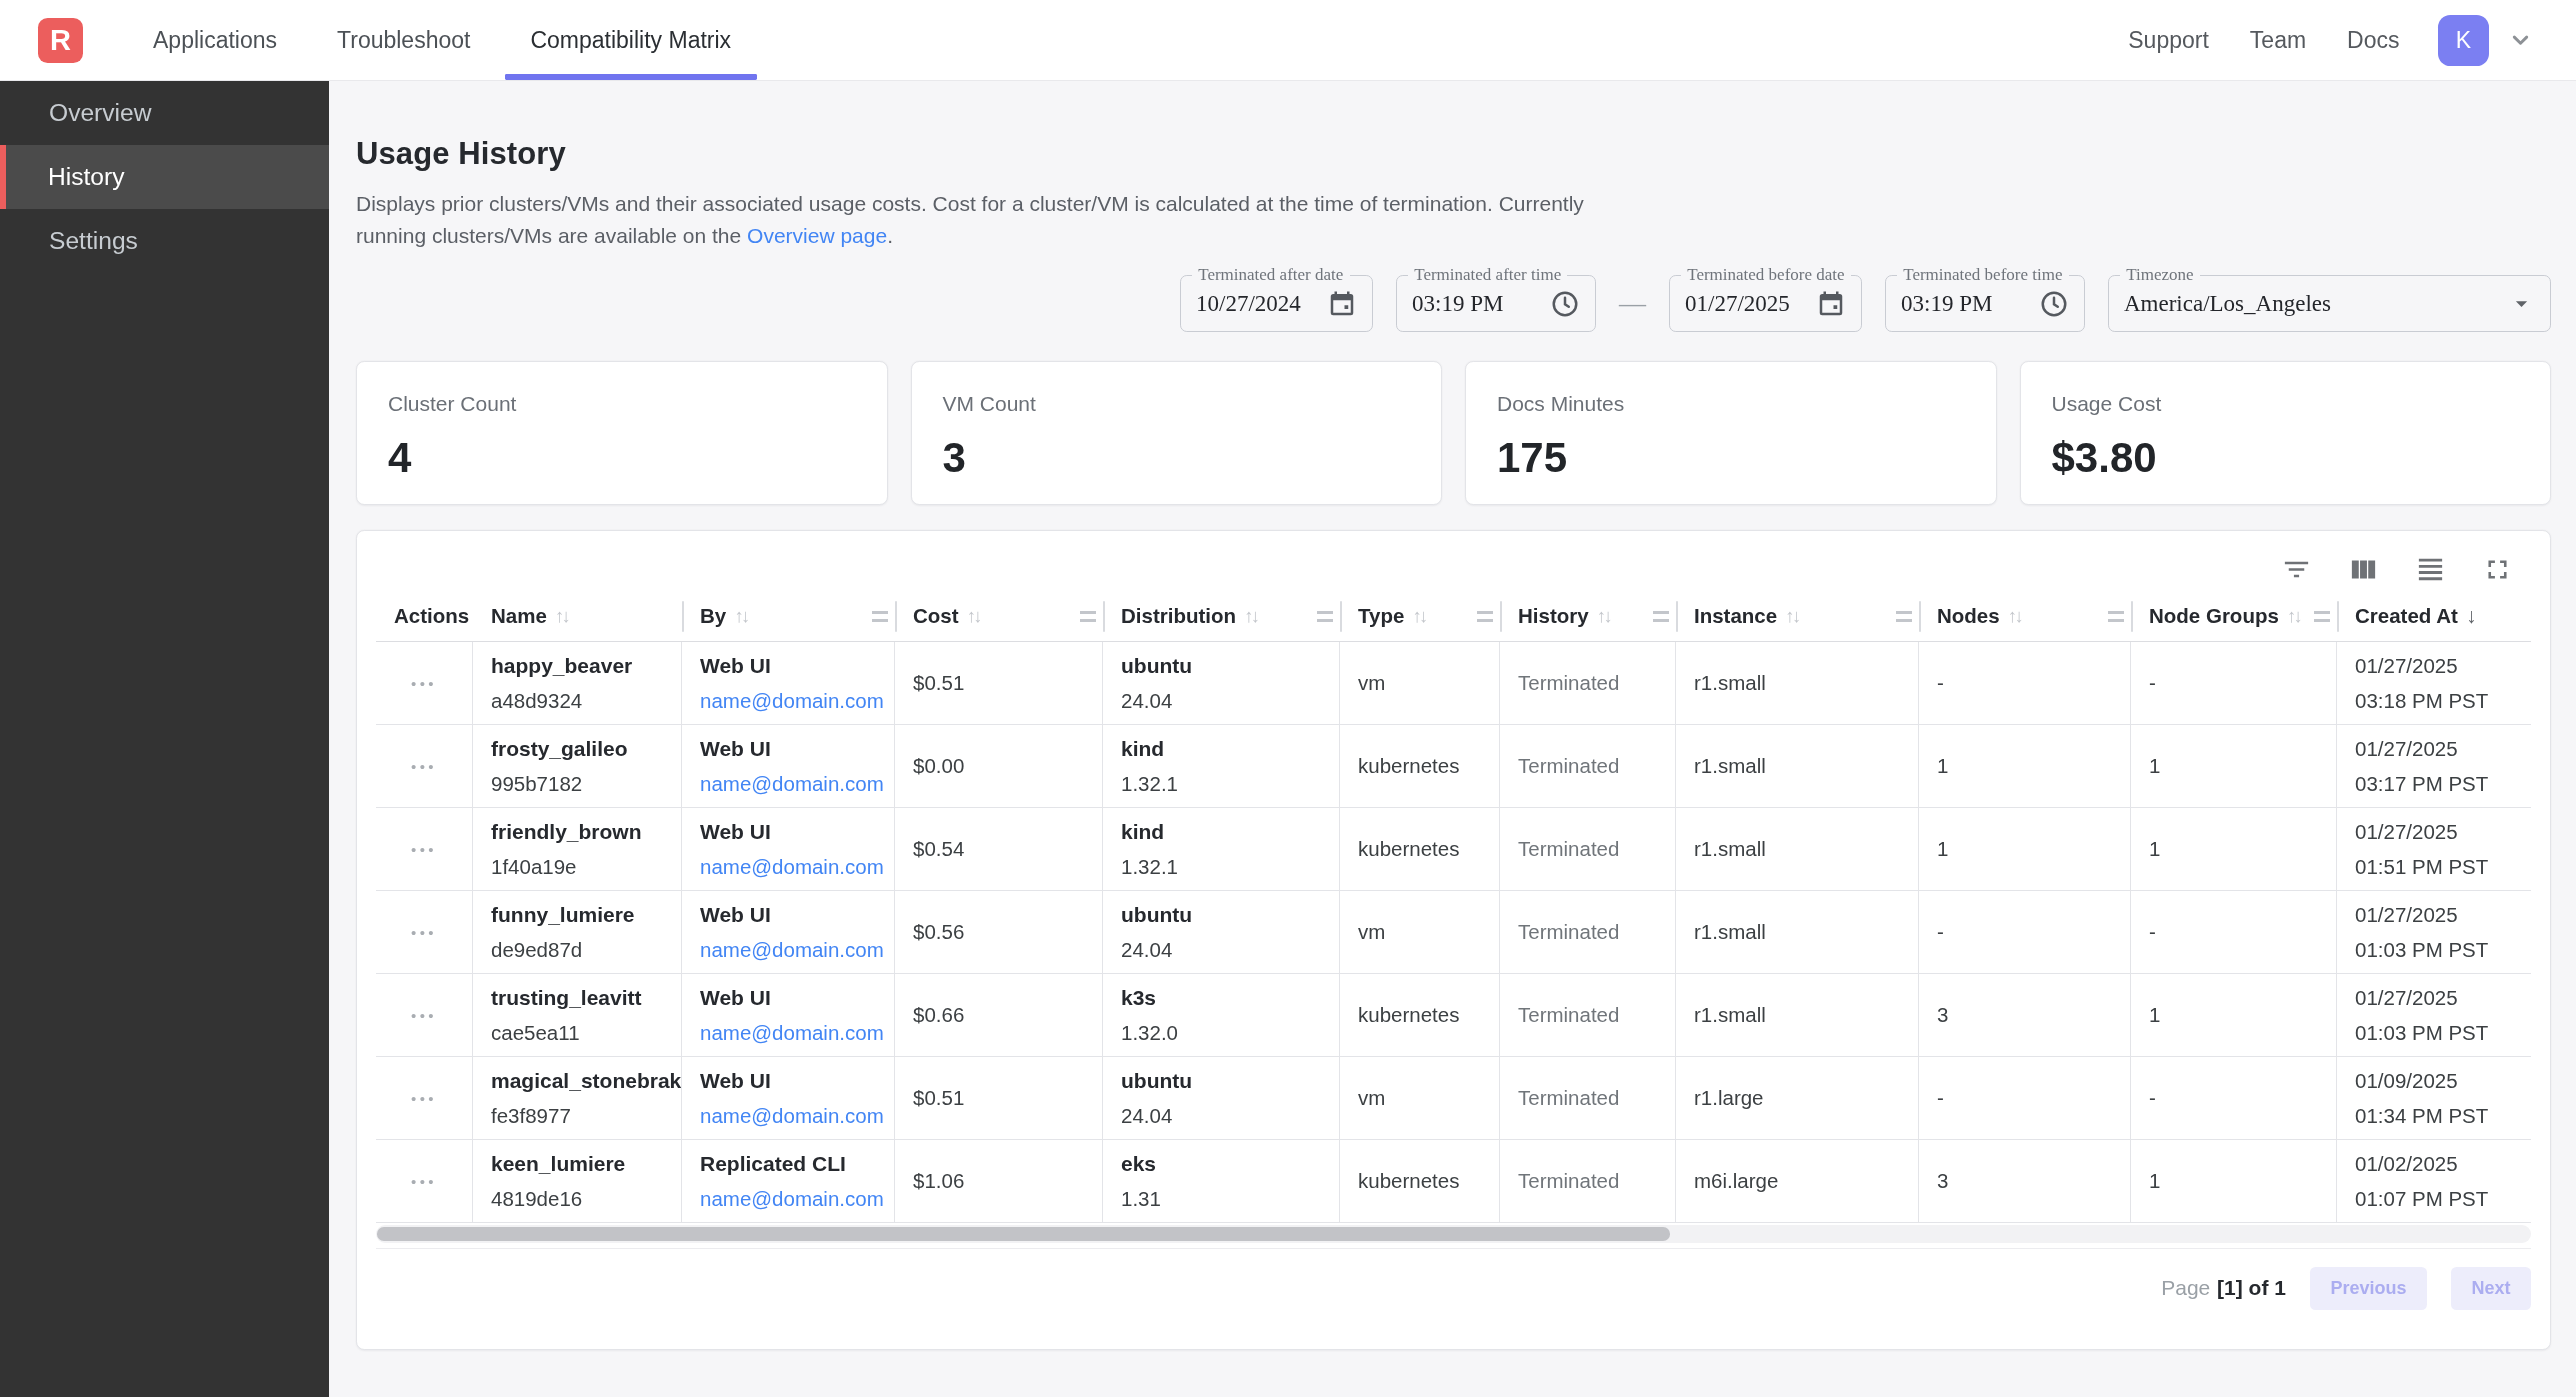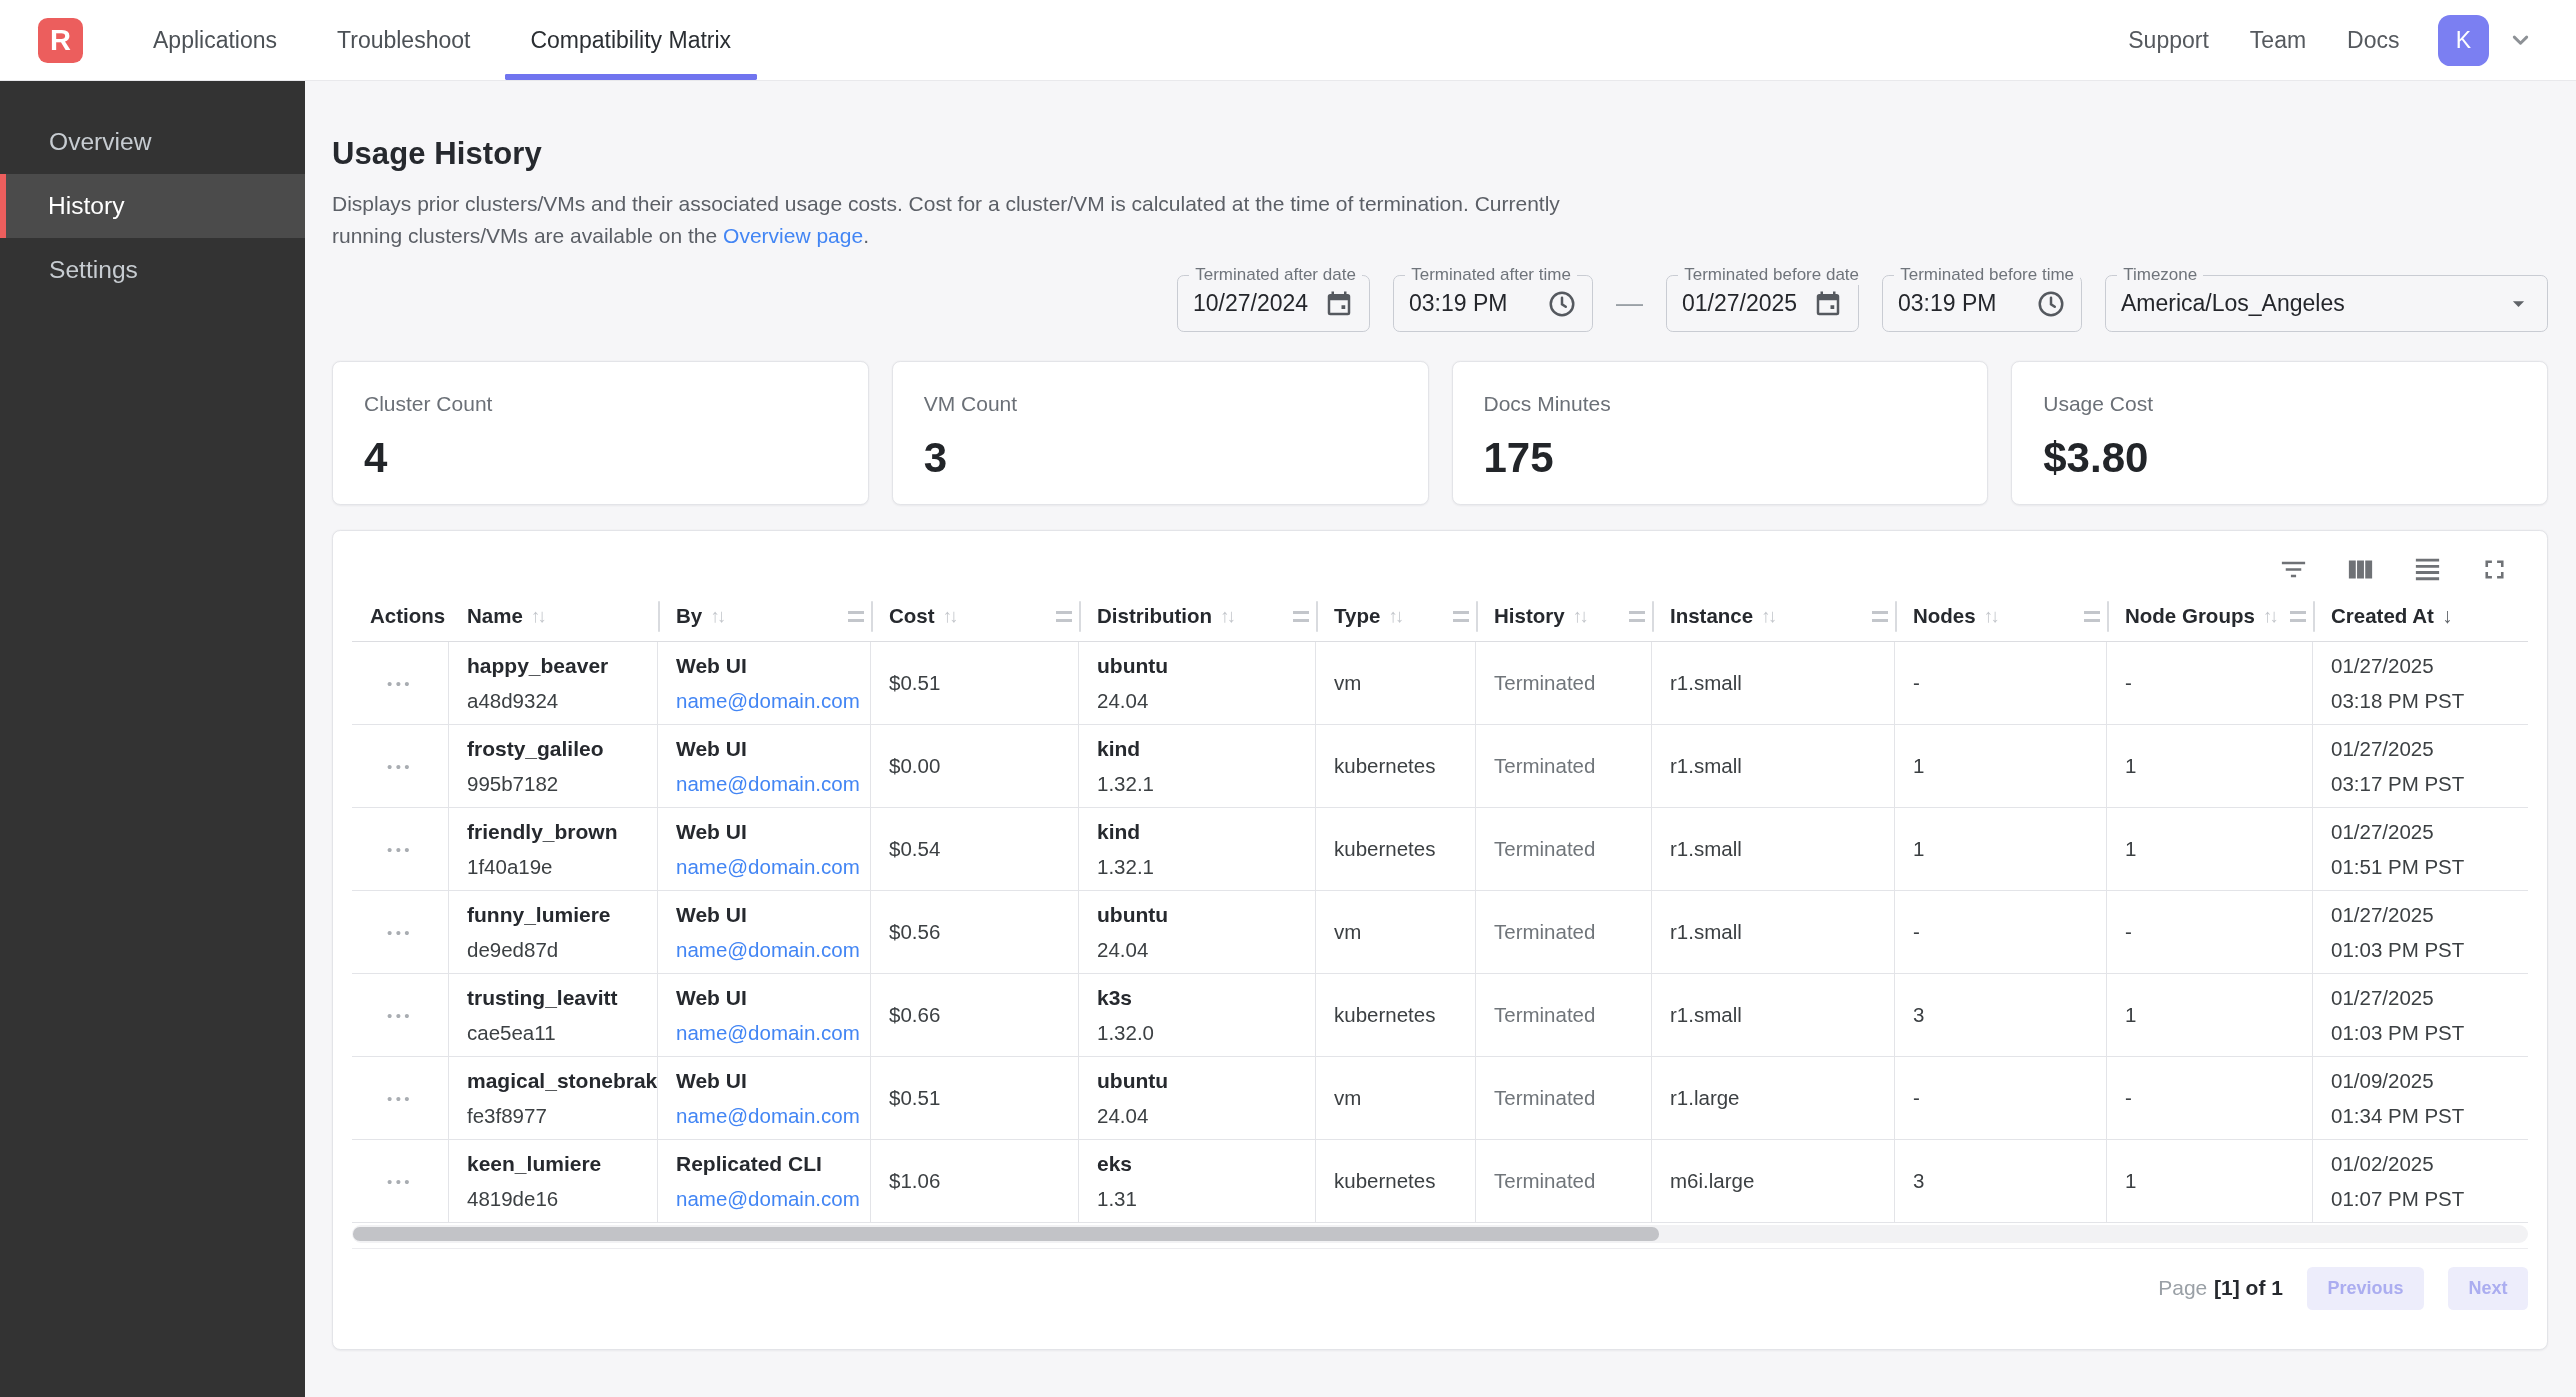--- a/index.html
+++ b/index.html
@@ -24,33 +24,33 @@
   .nav-item.active::after { content:""; position:absolute; left:4.1px; right:4.1px; bottom:0;
               height:6.2px; background:var(--accent); border-radius:1.4px; }
   .nav-right { margin-left:auto; display:flex; align-items:center; gap:18px; }
   .nav-right .nav-item { padding:0 20.5px; color:#55595e; }
   .avatar { width:51px; height:51px; border-radius:12.3px; background:#7b7ff2; color:#fff;
             font-size:23px; display:flex; align-items:center; justify-content:center; }
   .chev { width:27px; height:27px; color:#8d9196; }
 
   
   .shell { display:flex; height:1317px; }
-  .sidebar { width:305px; background:#333333; flex:none; padding-top:29px; }
+  .sidebar { width:329px; background:#333333; flex:none; }
   .side-item { height:64px; display:flex; align-items:center; padding-left:49px;
                font-size:24.6px; color:#c7ccd1; cursor:pointer; }
   .side-item.active { background:#4b4b4b; color:#fff; border-left:6.8px solid var(--red);
                padding-left:42px; }
   .main { flex:1; padding:55px 28px 0 27px; }
 
   h1.page-title { font-size:31px; font-weight:700; color:#26292e; letter-spacing:0.1px; }
   .desc { margin-top:16.4px; font-size:21px; line-height:32px; color:#5b5f66; max-width:1285px; }
   .desc a { color:var(--link); text-decoration:none; font-weight:500; }
 
   
-  .filters { margin-top:23px; display:flex; justify-content:flex-end; align-items:center; gap:23px; }
+  .filters { margin-top:23px; display:flex; justify-content:flex-end; align-items:center; gap:23px;font-family:Liberation Serif, serif; }
   .ffield { position:relative; height:57px; border:1.4px solid #c9ccd3; border-radius:6.8px;
             background:transparent; display:flex; align-items:center; padding:0 15px; gap:12.3px; }
   .ffield .flabel { position:absolute; top:-11px; left:11px; font-size:17px; color:#6f747b;
             background:#f6f6f8; padding:0 6.2px; white-space:nowrap; }
   .ffield .fvalue { font-size:23px; color:#24262b; white-space:nowrap; }
   .f-date { width:193px; } .f-time { width:200px; } .f-tz { width:443px; }
   .ffield .ficon { margin-left:auto; width:30px; height:30px; color:#55595f; flex:none; }
   .f-dash { font-size:27px; color:#9aa0a6; }
   .f-tz .caret { margin-left:auto; width:27px; height:27px; color:#5f6368; }
 

